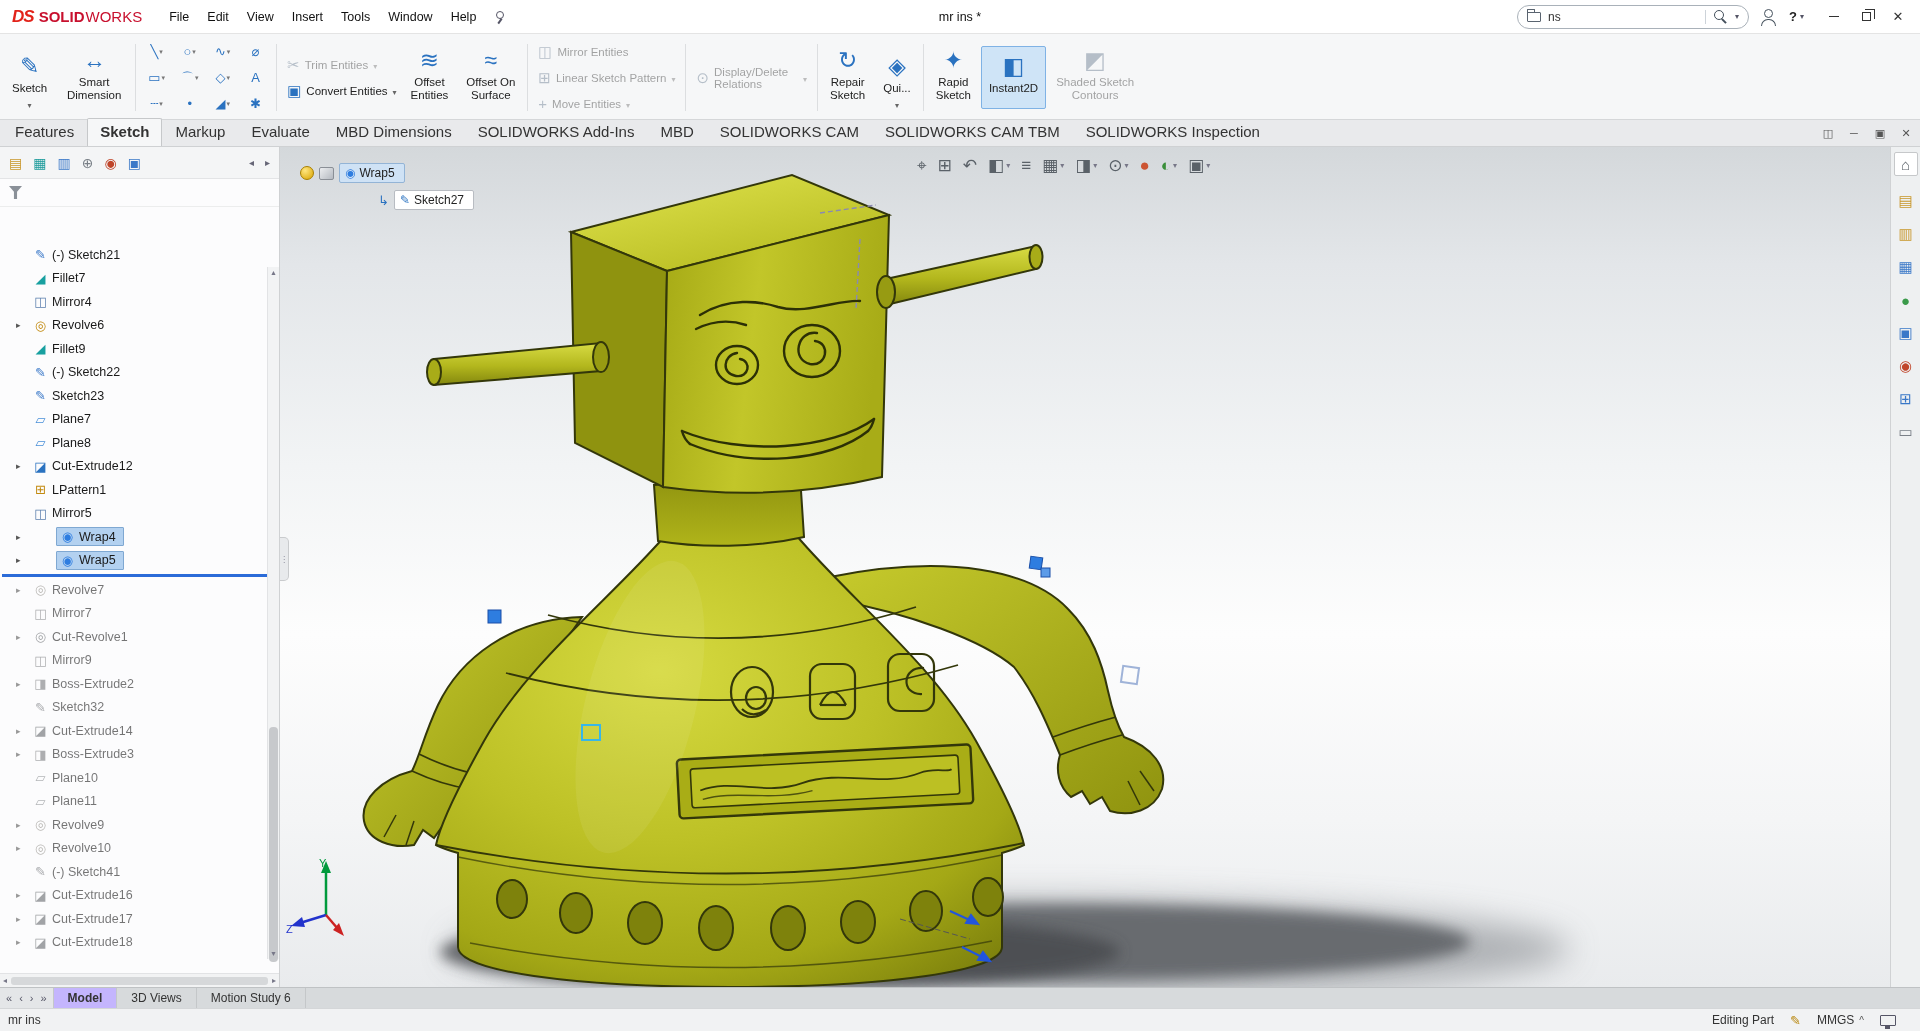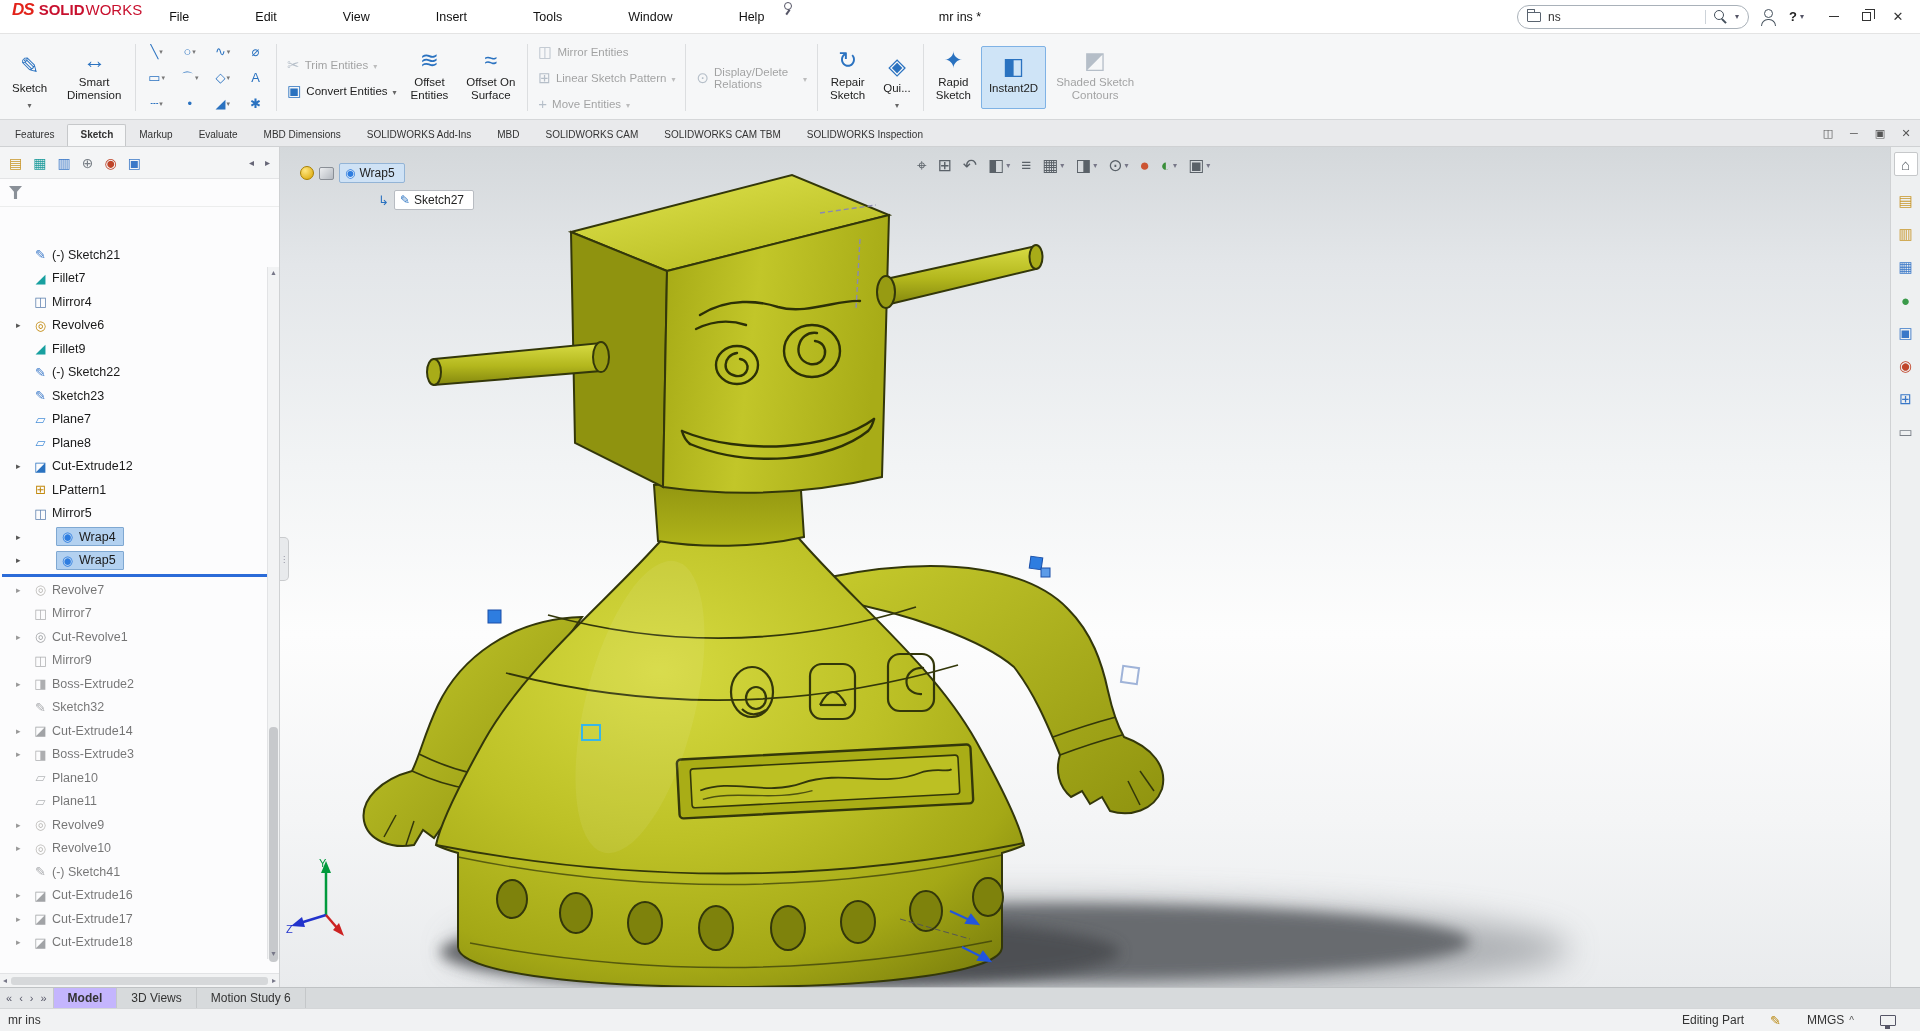--- a/index.html
+++ b/index.html
@@ -1,25 +1,25 @@
 <!DOCTYPE html>
 <html><head>
 <meta charset="utf-8">
 <style>
   * { margin:0; padding:0; box-sizing:border-box; }
   html,body { width:1920px; height:1031px; overflow:hidden; }
   body { font-family:"Liberation Sans","DejaVu Sans",sans-serif; font-size:12px; color:#222; background:#fff; }
 
   
-  .titlebar { height:34px; display:flex; background:#fff; border-bottom:1px solid #e4e4e4; padding:0 6px; position:relative; }
+  .titlebar { height:34px; display:flex; align-items:center; background:#fff; border-bottom:1px solid #e4e4e4; padding:0 6px; position:relative; }
   .logo { display:flex; align-items:baseline; gap:5px; padding:0 10px 0 6px; }
   .logo-ds { color:#e2231a; font-weight:bold; font-style:italic; font-size:17px; letter-spacing:-1px; }
   .logo-solid { color:#c8102e; font-weight:bold; font-size:15px; }
   .logo-works { color:#c8102e; font-weight:300; font-size:15px; margin-left:-4px; }
-  .menubar { display:flex; align-items:center; margin-left:8px;gap:48px; }
+  .menubar { display:flex; align-items:center; margin-left:8px; }
   .menu-item { padding:4px 9px; font-size:12.5px; color:#111; cursor:default; }
   .menu-pin { width:14px; height:16px; position:relative; margin-left:8px; }
   .menu-pin::before { content:""; position:absolute; left:3px; top:2px; width:6px; height:6px; border:1.5px solid #556; border-radius:50%; }
   .menu-pin::after { content:""; position:absolute; left:6px; top:9px; width:1.5px; height:6px; background:#556; transform:rotate(35deg); }
   .doc-title { position:absolute; left:50%; transform:translateX(-50%); line-height:34px; font-size:12.5px; color:#111; }
   .tb-right { margin-left:auto; display:flex; align-items:center; gap:12px; }
   .searchbox { width:232px; height:24px; border:1px solid #a9b1b9; border-radius:12px; background:#fff; display:flex; align-items:center; padding:0 9px; gap:7px; }
   .folder-icon { width:14px; height:10px; border:1.2px solid #5a6470; border-radius:1px; position:relative; flex:none; }
   .folder-icon::before { content:""; position:absolute; top:-4px; left:-1px; width:6px; height:3px; border:1.2px solid #5a6470; border-bottom:none; border-radius:1px 1px 0 0; }
   .search-text { flex:1; font-size:12px; color:#333; }
@@ -56,21 +56,21 @@
   .medbtn .micon { font-size:15px; color:#2a72c0; }
   .medbtn .mlabel { font-size:11.5px; color:#222; }
   .medbtn .mcaret::after { content:"▾"; font-size:8px; color:#666; }
   .medbtn .mlabel.wrap2 { max-width:84px; line-height:12px; }
   .tools-grid { display:grid; grid-template-columns:repeat(4,33px); grid-auto-rows:26px; align-self:center; }
   .tgcell { display:flex; align-items:center; justify-content:center; gap:1px; font-size:13px; color:#2a72c0; }
   .tgcell.caret::after { content:"▾"; font-size:7px; color:#777; }
 
   
   .cmdtabs { height:27px; background:#e9eaec; display:flex; align-items:flex-end; padding-left:2px; border-bottom:1px solid #cfd1d3; position:relative; }
-  .ctab { padding:4px 12px 6px; font-size:10px; color:#333; border:1px solid transparent; border-bottom:none; }
+  .ctab { padding:4px 12px 6px; font-size:15px; color:#333; border:1px solid transparent; border-bottom:none; }
   .ctab.active { background:#f6f7f8; border-color:#c6c8ca; font-weight:bold; border-radius:2px 2px 0 0; }
   .cmd-right { position:absolute; right:6px; top:0; height:100%; display:flex; align-items:center; gap:10px; color:#555; font-size:11px; }
   .cmd-right .wc { display:flex; align-items:center; justify-content:center; width:16px; }
 
   
   .main { position:relative; height:840px; }
   .viewport { position:absolute; inset:0; overflow:hidden;
     background:linear-gradient(180deg,#d4d8db 0%,#e3e6e9 14%,#f2f4f5 38%,#fdfdfd 58%,#f4f5f6 80%,#e9ebed 100%); }
   .model-svg { position:absolute; inset:0; width:100%; height:100%; }
 
@@ -140,21 +140,21 @@
   .triad { position:absolute; left:286px; top:706px; }
 
   
   .doctabs { height:21px; background:#d7dadc; display:flex; align-items:stretch; border-top:1px solid #bfc2c4; }
   .dt-nav { display:flex; align-items:center; padding:0 6px; gap:7px; color:#556; font-size:11px; background:#e4e6e8; border-right:1px solid #c4c7c9; }
   .dtab { padding:2px 14px; font-size:12px; color:#333; border-right:1px solid #c4c7c9; display:flex; align-items:center; }
   .dtab.active { background:#c4b5fd; font-weight:bold; }
 
   
   .statusbar { height:23px; background:#f1f2f3; border-top:1px solid #d4d6d8; display:flex; align-items:center; padding:0 8px; font-size:12px; color:#333; }
-  .sb-right { margin-left:auto; display:flex; align-items:center; gap:26px; padding-right:12px; }
+  .sb-right { margin-left:auto; display:flex; align-items:center; gap:16px; padding-right:12px; }
   .sb-pencil { color:#b8860b; font-size:13px; }
   .units { display:flex; gap:5px; align-items:center; }
   .units-caret { font-size:10px; color:#555; }
   .monitor-icon { width:16px; height:11px; border:1.5px solid #556; border-radius:1px; position:relative; margin-right:4px; }
   .monitor-icon::after { content:""; position:absolute; left:4px; bottom:-4px; width:5px; height:2.5px; background:#556; }
 </style>
 </head>
 <body>
 
 <div class="app">

